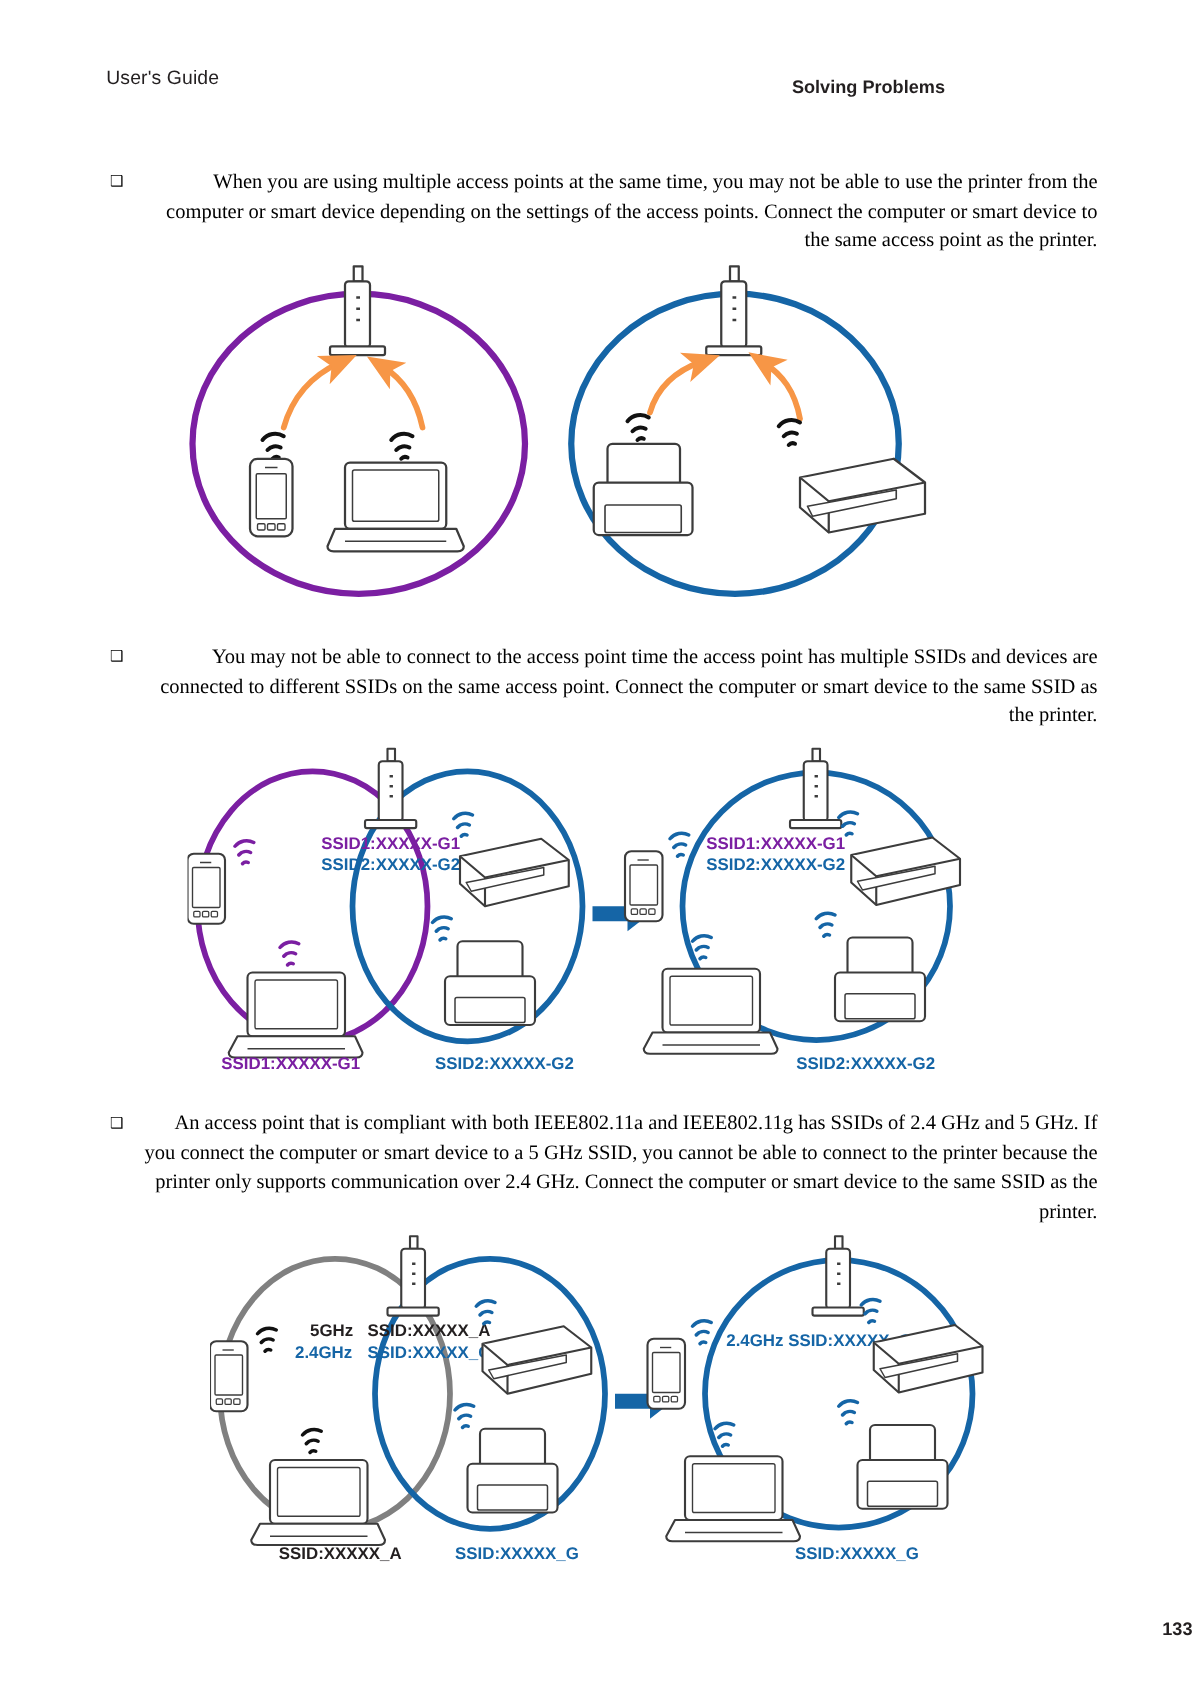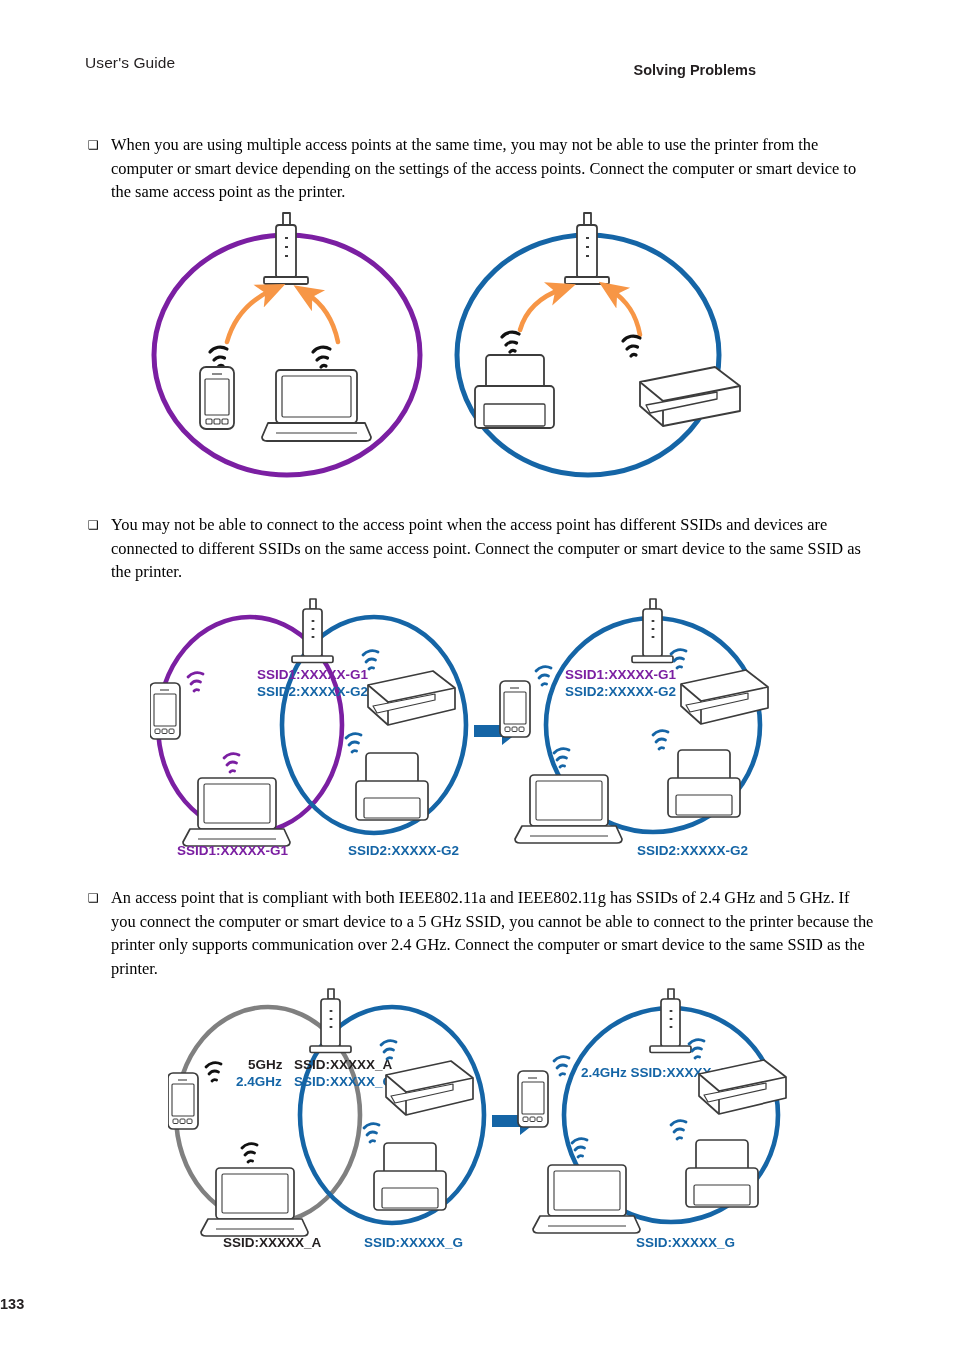--- a/index.html
+++ b/index.html
@@ -17,36 +17,36 @@
     position:absolute;left:85px;top:26px;
     font-family:"Liberation Sans", sans-serif;
     font-size:15.5px;letter-spacing:0.1px;color:#231f20;margin-top:28px;
   }
   .hdr-center{
     position:absolute;left:0;top:62px;width:756px;text-align:right;
     font-family:"Liberation Sans", sans-serif;
     font-weight:bold;font-size:14.5px;color:#231f20;
   }
   .pagenum{
-    position:absolute;left:0;top:1296px;width:954px;text-align:left;
+    position:absolute;left:0;top:1296px;width:954px;text-align:right;
     font-family:"Liberation Sans", sans-serif;
     font-weight:bold;font-size:14.5px;color:#231f20;
   }
 
   .bullet{
     position:absolute;left:88px;width:790px;
     font-family:"Liberation Serif", serif;
     font-size:16.4px;line-height:23.5px;color:#000;
   }
   .bullet .mark{
     position:absolute;left:0;top:1px;
     font-family:"DejaVu Sans", sans-serif;
     font-size:12px;line-height:23.5px;color:#000;
   }
-  .bullet .txt{display:block;margin-left:23px;text-align:left;}
+  .bullet .txt{display:block;margin-left:23px;text-align:right;}
 
   .b1{top:133px;}
   .b2{top:513px;}
   .b3{top:886px;}
 
   .fig{position:absolute;text-decoration:underline;}
   .fig svg{display:block;}
 
   .f1{left:150px;top:205px;}
   .f2{left:150px;top:595px;}
@@ -149,21 +149,21 @@
         <path d="M490,177 L565,162 L590,181 L590,206 L513,221 L490,201 Z"></path>
         <path d="M490,177 L513,196 L590,181"></path>
         <path d="M513,196 L513,221"></path>
         <path d="M496,200 L567,187 L567,194 L500,208 Z" stroke-width="1.3"></path>
       </g>
     </svg>
   </div>
 
   <div class="bullet b2">
     <span class="mark">❑</span>
-    <span class="txt">You may not be able to connect to the access point when the access point has different SSIDs and devices are connected to different SSIDs on the same access point. Connect the computer or smart device to the same SSID as the printer.</span>
+    <span class="txt">You may not be able to connect to the access point time the access point has multiple SSIDs and devices are connected to different SSIDs on the same access point. Connect the computer or smart device to the same SSID as the printer.</span>
   </div>
 
   <div class="fig f2">
     <svg width="700" height="275" viewBox="0 0 700 275" xmlns="http://www.w3.org/2000/svg">
 
       <ellipse cx="100" cy="130" rx="92" ry="108" fill="none" stroke="#7B1FA2" stroke-width="4.6"></ellipse>
       <ellipse cx="224" cy="130" rx="92" ry="108" fill="none" stroke="#1565A6" stroke-width="4.6"></ellipse>
 
       <g stroke="#3C3C3C" stroke-width="1.7" fill="#ffffff" stroke-linejoin="round">
         <rect x="160" y="4" width="6" height="10"></rect>

